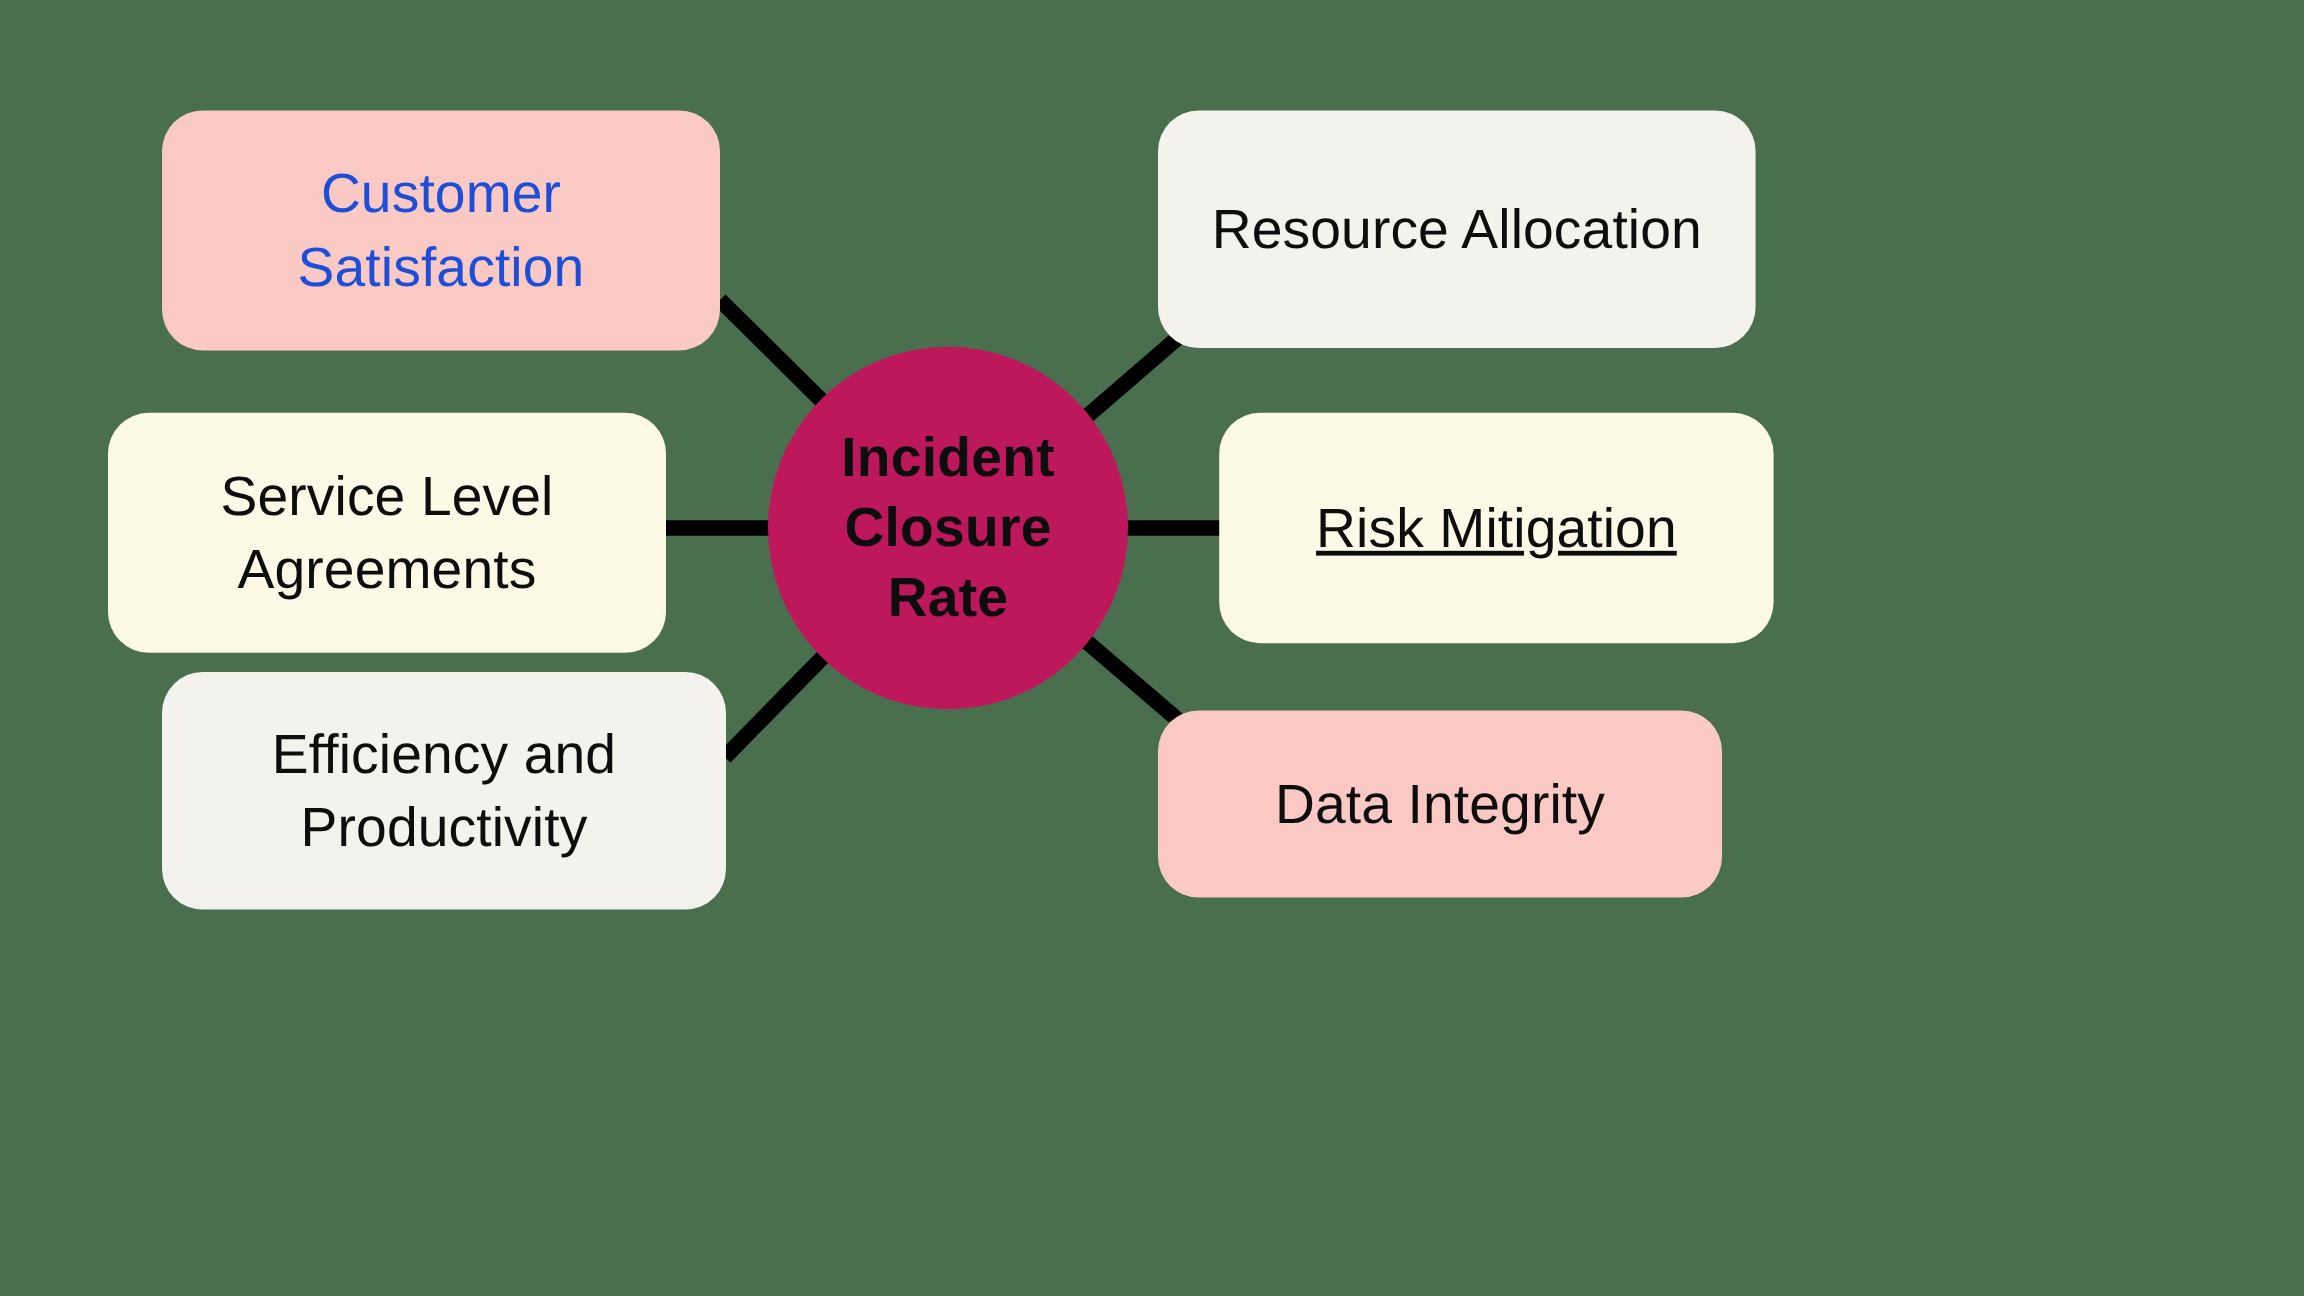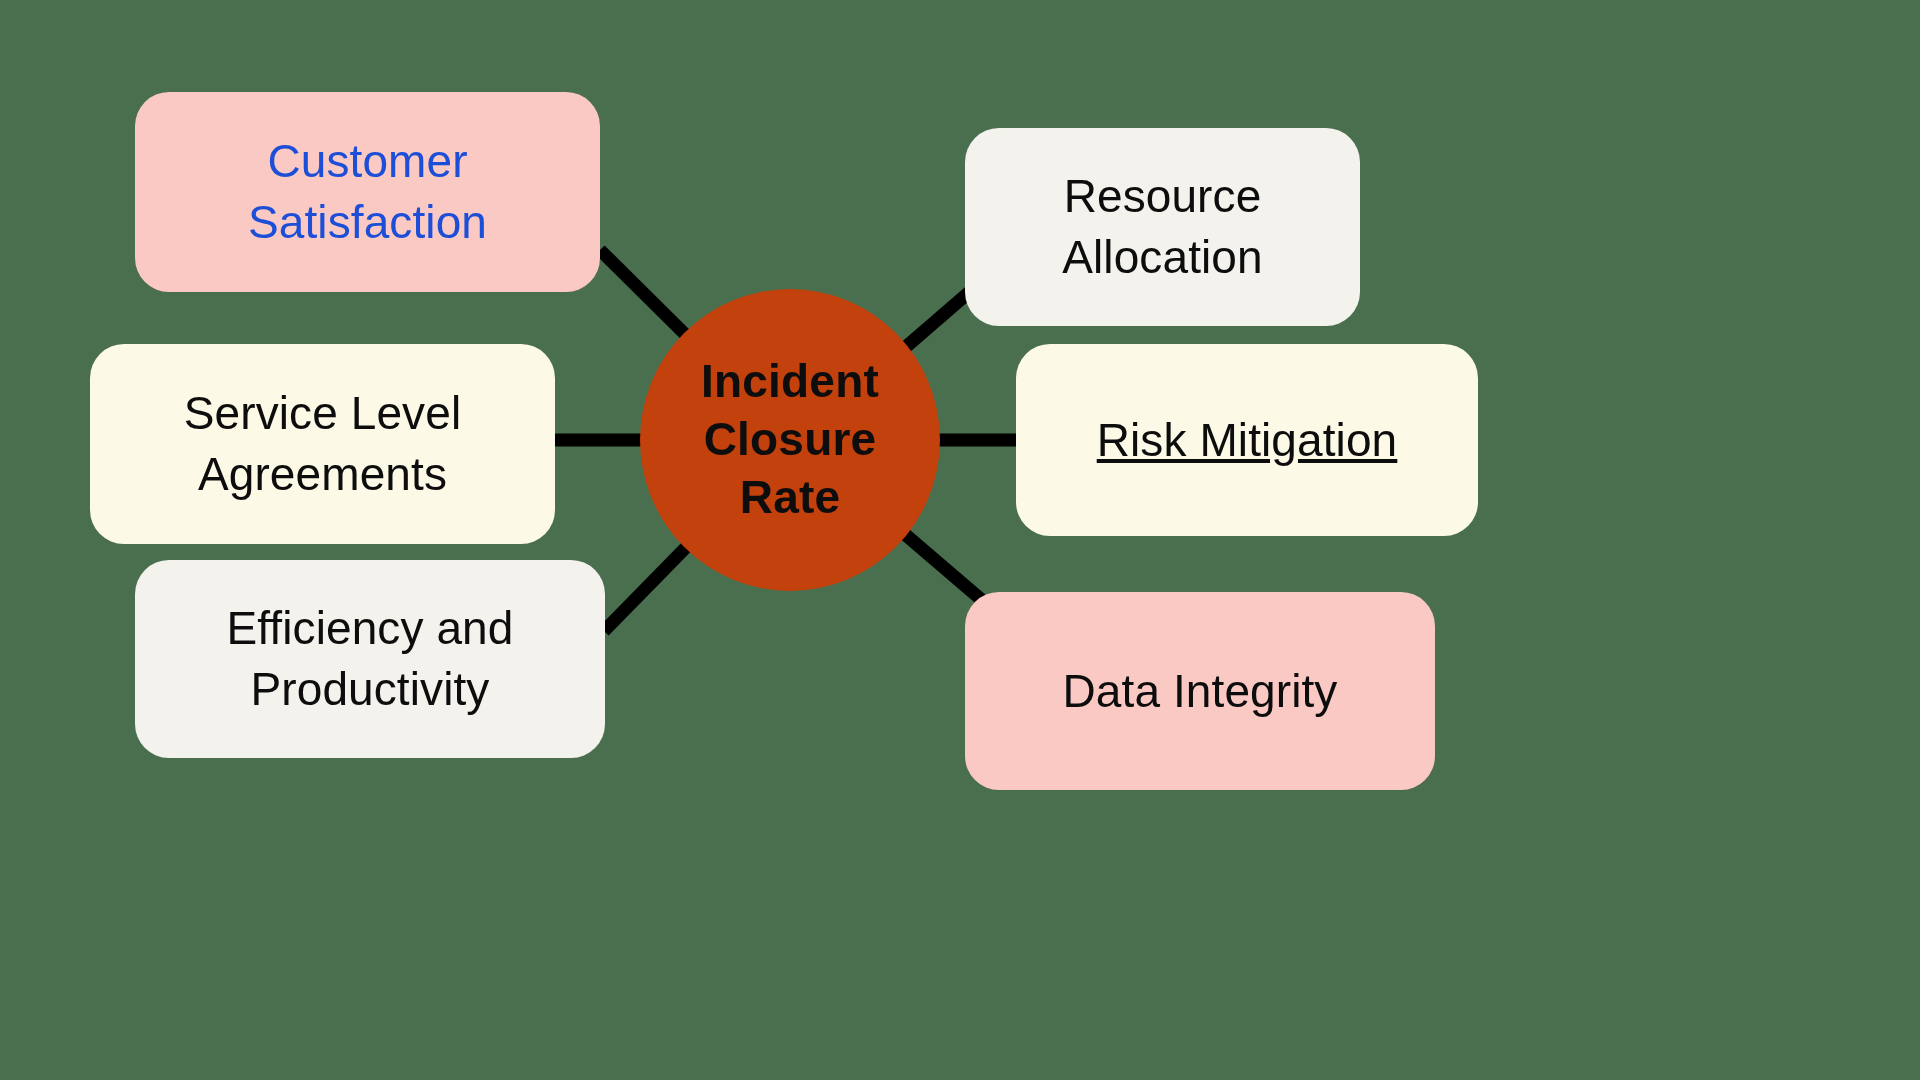--- a/index.html
+++ b/index.html
@@ -83,29 +83,29 @@
   </div>
 
   <div class="node" style="left: 90px; top: 344px; width: 465px; height: 200px; background: rgb(252, 250, 230); color: rgb(13, 13, 13);">
     <span class="label">Service Level Agreements</span>
   </div>
 
   <div class="node" style="left: 135px; top: 560px; width: 470px; height: 198px; background: rgb(244, 242, 237); color: rgb(13, 13, 13);">
     <span class="label">Efficiency and Productivity</span>
   </div>
 
-  <div class="node" style="left: 965px; top: 92px; width: 395px; height: 198px; background: rgb(244, 242, 237); color: rgb(13, 13, 13); margin-top: 36px;">
+  <div class="node" style="left: 965px; top: 92px; width: 498px; height: 198px; background: rgb(244, 242, 237); color: rgb(13, 13, 13);">
     <span class="label">Resource Allocation</span>
   </div>
 
   <div class="node" style="left: 1016px; top: 344px; width: 462px; height: 192px; background: rgb(252, 250, 230); color: rgb(13, 13, 13); text-decoration: underline;">
     <span class="label">Risk Mitigation</span>
   </div>
 
-  <div class="node" style="left: 965px; top: 592px; width: 470px; height: 198px; background: rgb(251, 201, 196); color: rgb(13, 13, 13);">
+  <div class="node" style="left: 965px; top: 592px; width: 470px; height: 156px; background: rgb(251, 201, 196); color: rgb(13, 13, 13);">
     <span class="label">Data Integrity</span>
   </div>
 
-  <div class="hub" style="left: 640px; top: 289px; width: 300px; height: 302px; background: #c2410c; color: rgb(13, 13, 13);">
+  <div class="hub" style="left: 640px; top: 289px; width: 300px; height: 302px; background: #be185d; color: rgb(13, 13, 13);">
     <span class="label">Incident Closure Rate</span>
   </div>
 
 </div>
 
 </body></html>

